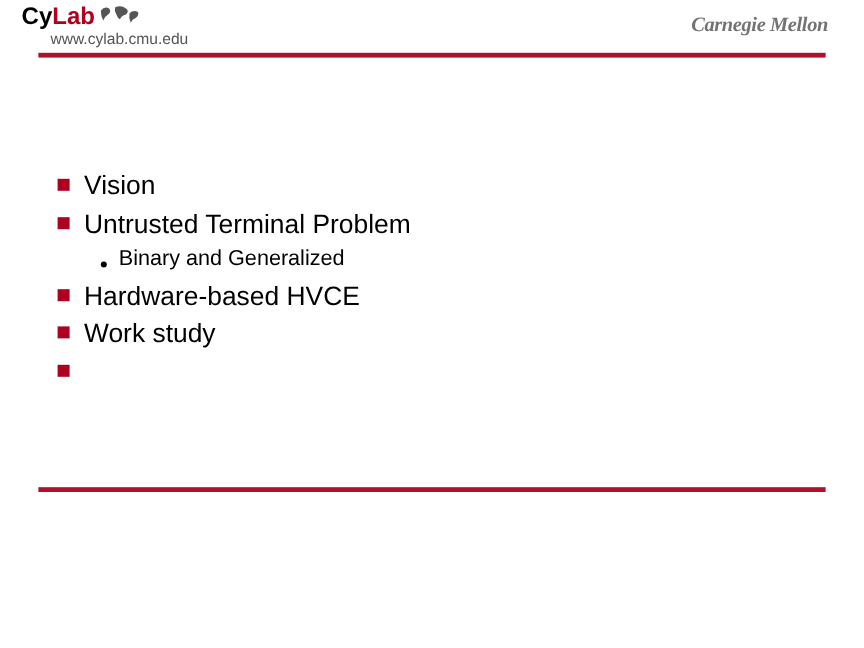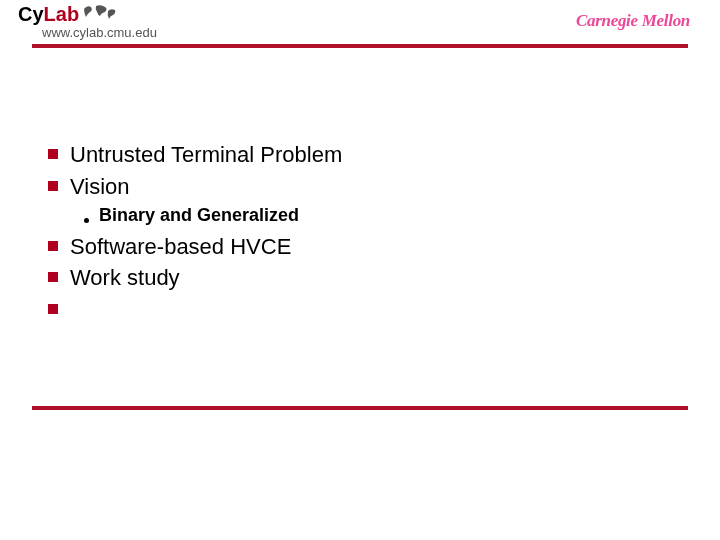--- a/index.html
+++ b/index.html
@@ -54,21 +54,21 @@
   .world-icon {
     width: 34px;
     height: 18px;
     display: inline-block;
   }
   .logo-right {
     font-family: Georgia, "Times New Roman", serif;
     font-style: italic;
     font-weight: 600;
     font-size: 17px;
-    color: #ec4899;
+    color: #737373;
     letter-spacing: -0.3px;
     white-space: nowrap;
   }
   .band-top {
     position: absolute;
     top: 44px;
     left: 32px;
     right: 32px;
     height: 4px;
     background: #b1102b;
@@ -114,21 +114,20 @@
     margin-right: 12px;
     flex-shrink: 0;
   }
   .lvl2 {
     display: flex;
     align-items: center;
     margin-left: 36px;
     font-size: 18px;
     margin-bottom: 4px;
     margin-top: 2px;
-    font-weight: bold;
   }
   .lvl2 .bullet {
     width: 5px;
     height: 5px;
     background: #000;
     border-radius: 50%;
     margin-top: 9px;
     margin-right: 10px;
     flex-shrink: 0;
   }
@@ -158,33 +157,33 @@
     </div>
     <div class="logo-right">Carnegie Mellon</div>
   </div>
 
   <div class="band-top"></div>
 
 
   <div class="content">
     <div class="lvl1">
       <span class="bullet"></span>
-      <span>Untrusted Terminal Problem</span>
+      <span>Vision</span>
     </div>
     <div class="lvl1">
       <span class="bullet"></span>
-      <span>Vision</span>
+      <span>Untrusted Terminal Problem</span>
     </div>
     <div class="lvl2">
       <span class="bullet"></span>
       <span>Binary and Generalized</span>
     </div>
     <div class="lvl1">
       <span class="bullet"></span>
-      <span>Software-based HVCE</span>
+      <span>Hardware-based HVCE</span>
     </div>
     <div class="lvl1">
       <span class="bullet"></span>
       <span>Work study</span>
     </div>
     <div class="lvl1">
       <span class="bullet"></span>
     </div>
   </div>
 

